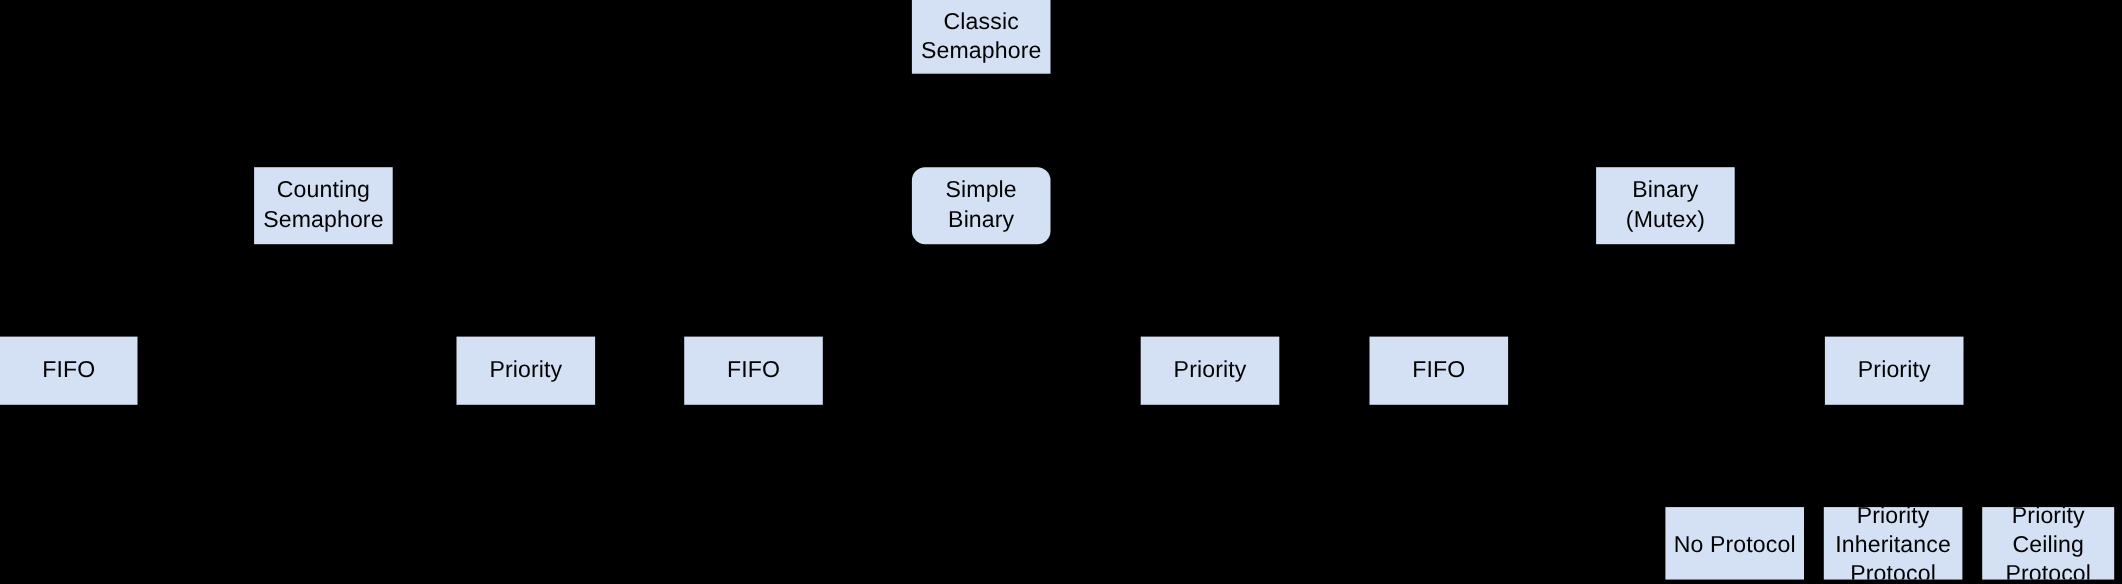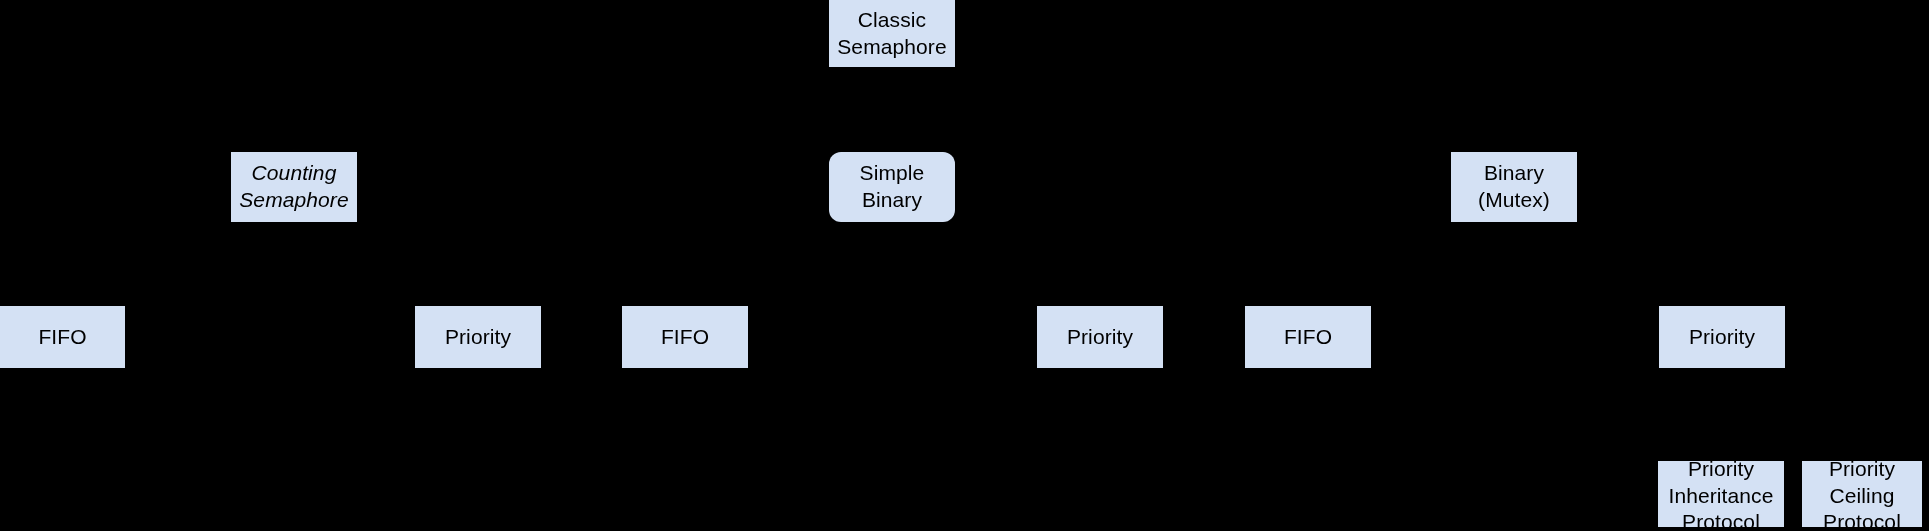--- a/index.html
+++ b/index.html
@@ -32,31 +32,32 @@
     white-space: pre-line;
     letter-spacing: 0.1px;
   }
 </style>
 </head>
 <body>
 
 <div id="diagram-canvas" style="width: 1929px; height: 527px; background: rgb(0, 0, 0);">
     <div class="node" style="left: 829px; top: 0px; width: 126px; height: 67px; background: rgb(212, 225, 244); color: rgb(0, 0, 0);">Classic
 Semaphore</div>
-    <div class="node" style="left: 231px; top: 152px; width: 126px; height: 70px; background: rgb(212, 225, 244); color: rgb(0, 0, 0); font-style: italic;">Counting
+    <div class="node" style="left: 231px; top: 152px; width: 126px; height: 70px; background: rgb(212, 225, 244); color: rgb(0, 0, 0);">Counting
 Semaphore</div>
     <div class="node" style="left: 829px; top: 152px; width: 126px; height: 70px; background: rgb(212, 225, 244); color: rgb(0, 0, 0); border-radius: 12px;">Simple
 Binary</div>
     <div class="node" style="left: 1451px; top: 152px; width: 126px; height: 70px; background: rgb(212, 225, 244); color: rgb(0, 0, 0);">Binary
 (Mutex)</div>
     <div class="node" style="left: 0px; top: 306px; width: 125px; height: 62px; background: rgb(212, 225, 244); color: rgb(0, 0, 0);">FIFO</div>
     <div class="node" style="left: 415px; top: 306px; width: 126px; height: 62px; background: rgb(212, 225, 244); color: rgb(0, 0, 0);">Priority</div>
     <div class="node" style="left: 622px; top: 306px; width: 126px; height: 62px; background: rgb(212, 225, 244); color: rgb(0, 0, 0);">FIFO</div>
     <div class="node" style="left: 1037px; top: 306px; width: 126px; height: 62px; background: rgb(212, 225, 244); color: rgb(0, 0, 0);">Priority</div>
     <div class="node" style="left: 1245px; top: 306px; width: 126px; height: 62px; background: rgb(212, 225, 244); color: rgb(0, 0, 0);">FIFO</div>
     <div class="node" style="left: 1659px; top: 306px; width: 126px; height: 62px; background: rgb(212, 225, 244); color: rgb(0, 0, 0);">Priority</div>
+    <div class="node" style="left: 1514px; top: 461px; width: 126px; height: 70px; background: rgb(212, 225, 244); color: rgb(0, 0, 0);">No Protocol</div>
     <div class="node" style="left: 1658px; top: 461px; width: 126px; height: 70px; background: rgb(212, 225, 244); color: rgb(0, 0, 0);">Priority
 Inheritance
 Protocol</div>
     <div class="node" style="left: 1802px; top: 461px; width: 120px; height: 70px; background: rgb(212, 225, 244); color: rgb(0, 0, 0);">Priority
 Ceiling
 Protocol</div>
   </div>
 
 </body></html>

